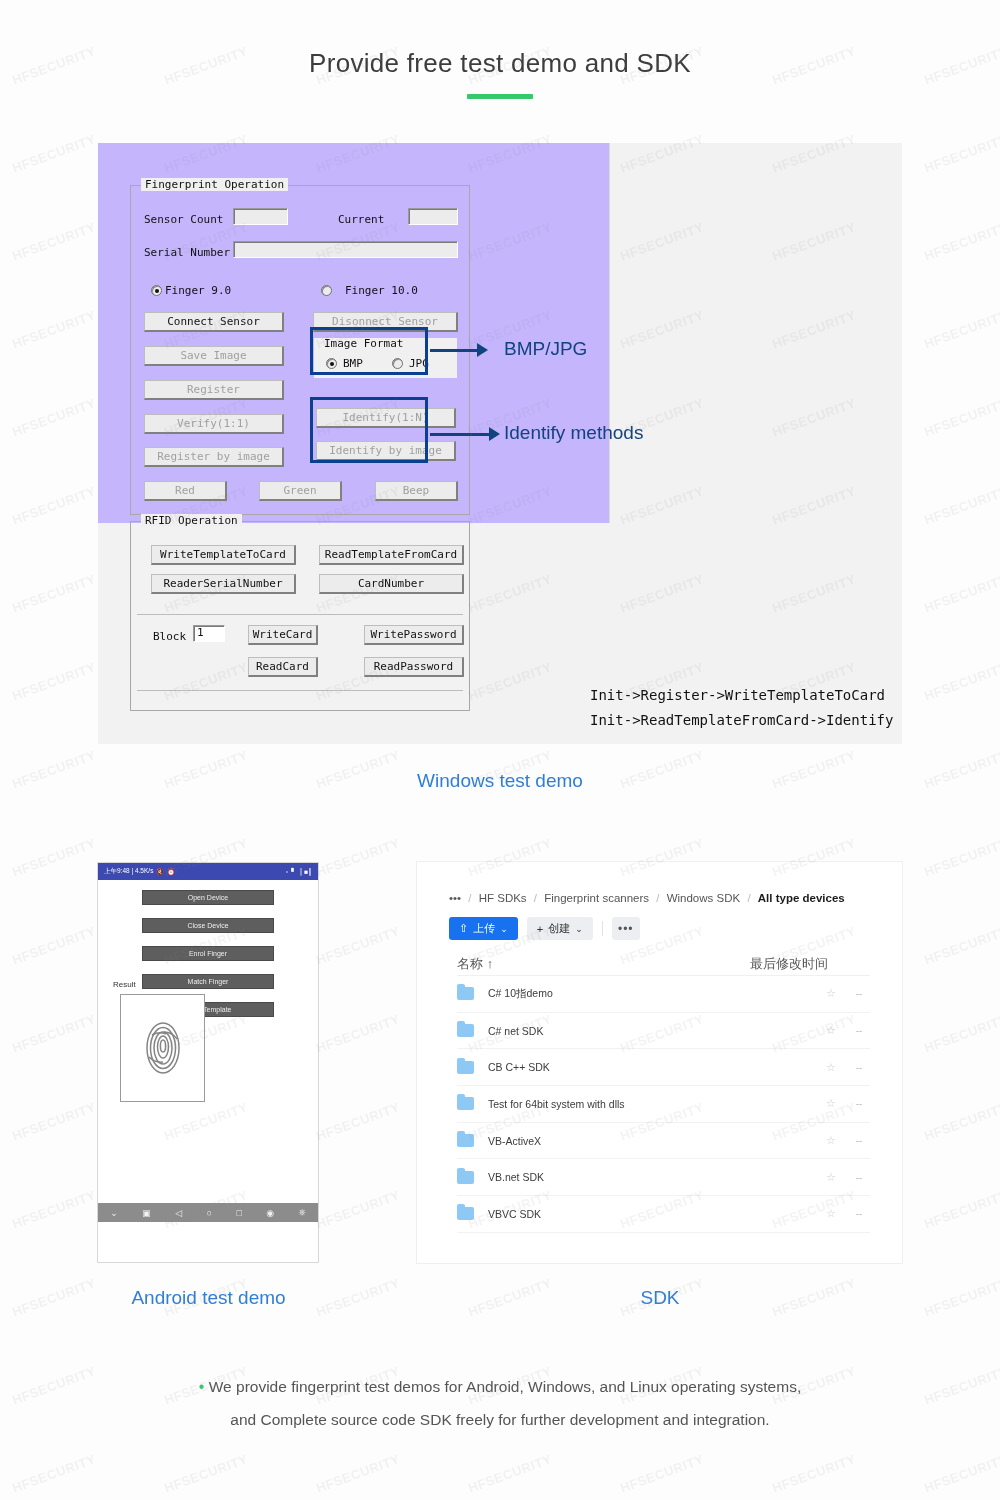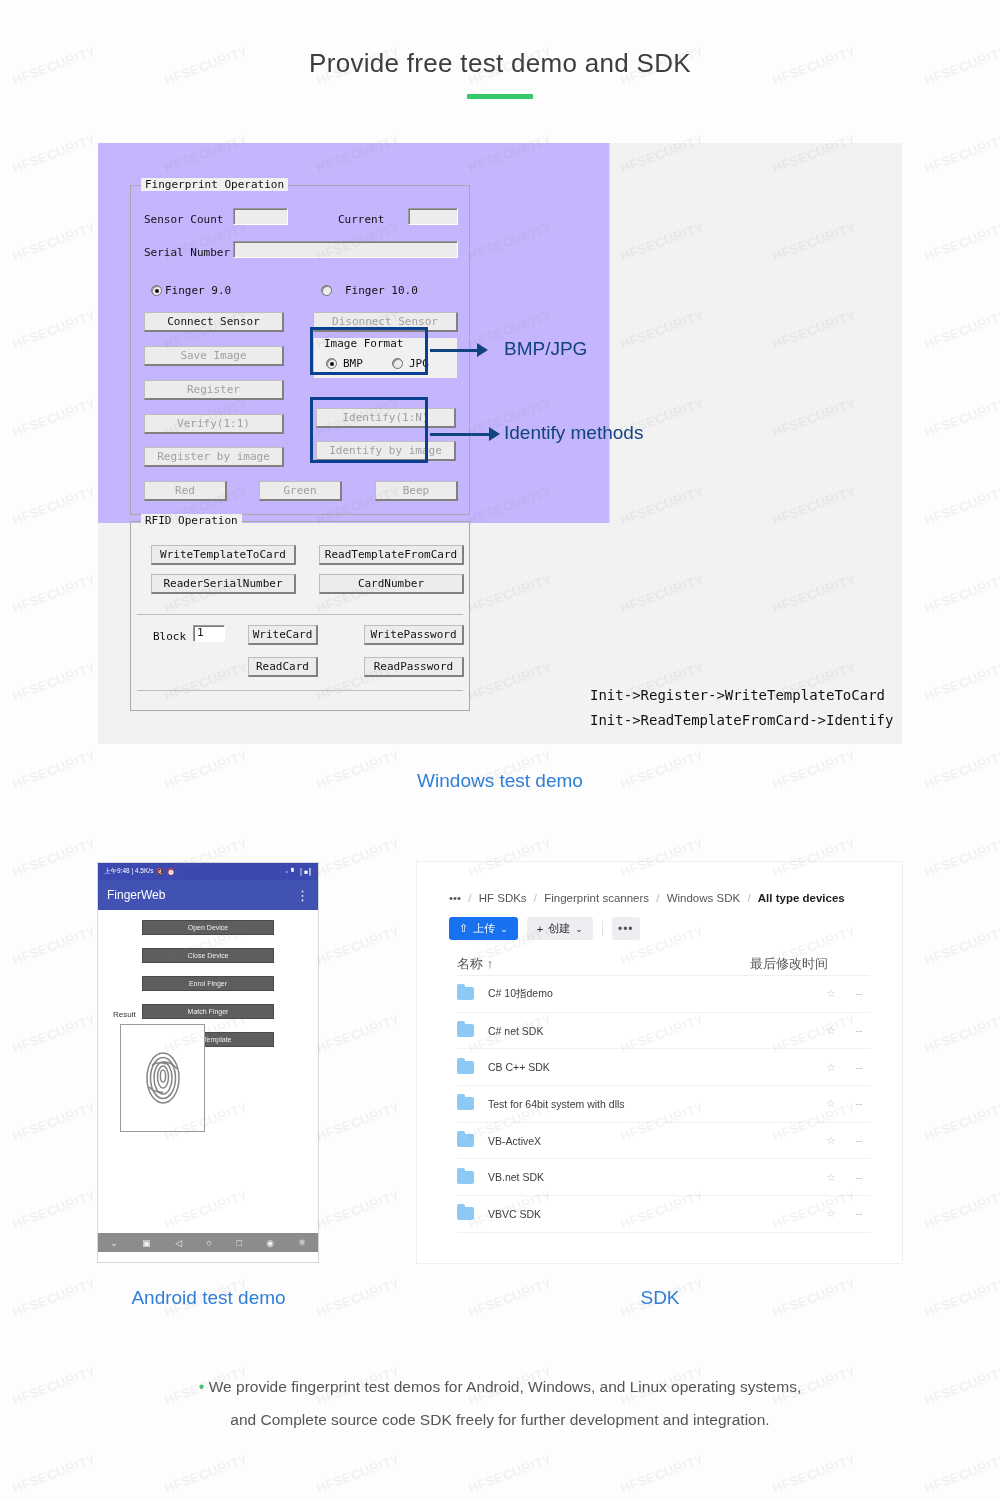--- a/index.html
+++ b/index.html
@@ -410,24 +410,20 @@
       <span>上午9:48 | 4.5K/s</span>
       <span>🔇</span>
       <span>⏰</span>
     </span>
     <span style="display:flex;align-items:center;gap:3px;">
       <span>▫</span>
       <span>▘▕</span>
       <span>■┃</span>
     </span>
   </div>
-  <div class="ph-appbar">
-    <span>FingerWeb</span>
-    <span style="font-size:13px;line-height:1;">⋮</span>
-  </div>
   <div class="ph-body">
     <div class="ph-btn">Open Device</div>
     <div class="ph-btn">Close Device</div>
     <div class="ph-btn">Enrol Finger</div>
     <div class="ph-btn">Match Finger</div>
     <div class="ph-btn">Clear Template</div>
     <div class="ph-result-lbl">Result</div>
     <div class="ph-frame">
       <svg width="46" height="62" viewBox="0 0 46 62">
         <g fill="none" stroke="#555" stroke-width="1.5" opacity="0.72">

